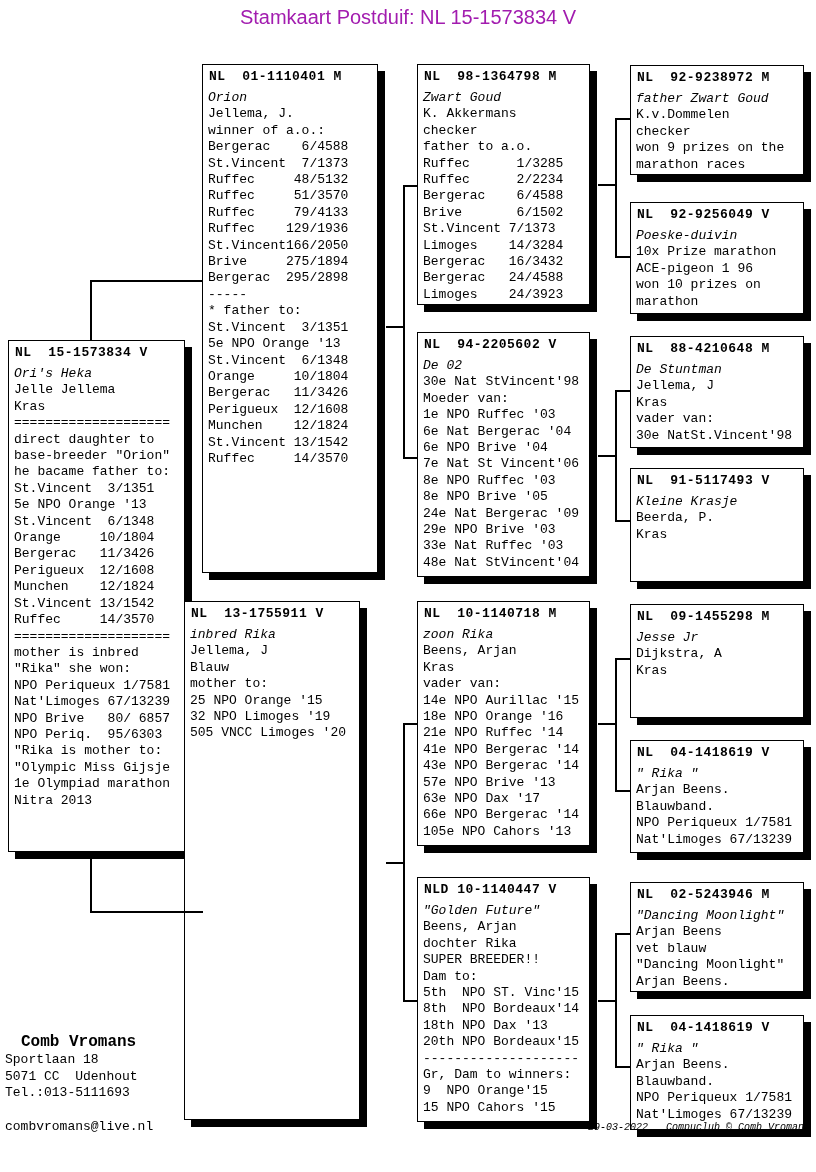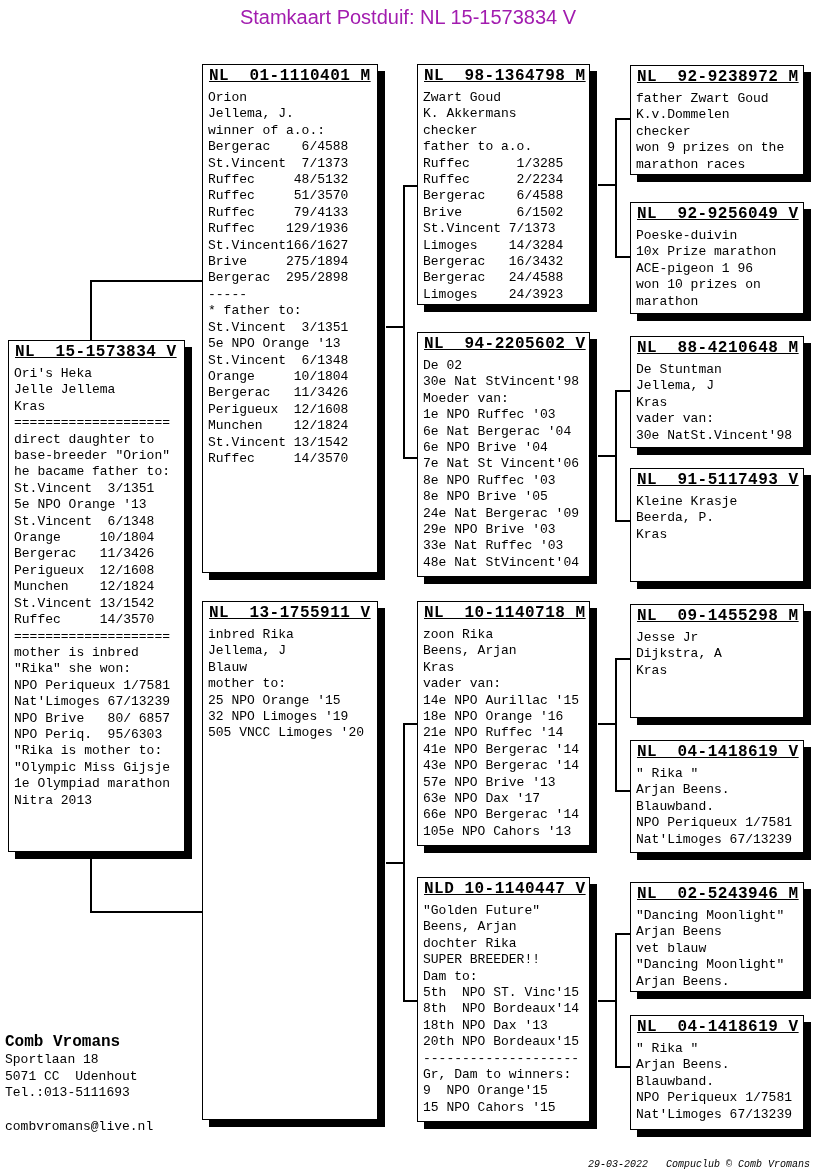--- a/index.html
+++ b/index.html
@@ -2,31 +2,31 @@
 <html><head>
 <meta charset="utf-8">
 <style>
   html,body{margin:0;padding:0;background:#ffffff;}
   #page{position:relative;width:816px;height:1172px;background:#ffffff;overflow:hidden;
         font-family:"Liberation Mono",monospace;color:#000;}
   #title{position:absolute;top:6px;left:0;width:100%;text-align:center;
          font-family:"Liberation Sans",sans-serif;font-size:20px;color:#a21caf;}
   .pbox{position:absolute;background:#ffffff;border:1.5px solid #000;
         box-shadow:7px 7px 0 0 #000;box-sizing:border-box;padding:3px 5px;}
-  .phead{font-weight:bold;font-size:16px;line-height:15px;white-space:pre;
-         letter-spacing:.5px;padding:1px 0 6px 1px;text-decoration:underline;}
+  .phead{font-weight:bold;font-size:13px;line-height:15px;white-space:pre;
+         letter-spacing:.5px;padding:1px 0 6px 1px;}
   .pline{font-size:13px;line-height:16.4px;white-space:pre;}
-  .pline.it{}
+  .pline.it{font-style:italic;}
   .pline.bd{font-weight:normal;}
   .ln{position:absolute;background:#000;}
   #contact{position:absolute;left:5px;top:1032px;}
-  #contact .cname{font-weight:bold;font-size:16px;line-height:20px;white-space:pre;}
+  #contact .cname{font-weight:bold;font-size:16px;line-height:20px;white-space:pre;margin-left:16px;}
   #contact .cline{font-size:13px;line-height:16.5px;white-space:pre;}
   #contact .cmail{font-size:13px;line-height:16.5px;white-space:pre;margin-top:17px;}
-  #footer{position:absolute;right:6px;top:1159px;font-size:10px;font-style:italic;white-space:pre;}
+  #footer{position:absolute;right:6px;top:1122px;font-size:10px;font-style:italic;white-space:pre;}
 </style>
 </head>
 <body>
 
 <div id="page">
 
   <div id="title">Stamkaart Postduif: NL  15-1573834 V</div>
 
   <div class="pbox" style="left:8px;top:340px;width:177px;height:512px">
     <div class="phead">NL  15-1573834 V</div>
@@ -66,37 +66,37 @@
     <div class="plines">
         <div class="pline it">Orion</div>
         <div class="pline">Jellema, J.</div>
         <div class="pline">winner of a.o.:</div>
         <div class="pline">Bergerac    6/4588</div>
         <div class="pline">St.Vincent  7/1373</div>
         <div class="pline">Ruffec     48/5132</div>
         <div class="pline">Ruffec     51/3570</div>
         <div class="pline">Ruffec     79/4133</div>
         <div class="pline">Ruffec    129/1936</div>
-        <div class="pline">St.Vincent166/1627</div>
+        <div class="pline">St.Vincent166/2050</div>
         <div class="pline">Brive     275/1894</div>
         <div class="pline">Bergerac  295/2898</div>
         <div class="pline">-----</div>
         <div class="pline">* father to:</div>
         <div class="pline">St.Vincent  3/1351</div>
         <div class="pline">5e NPO Orange '13</div>
         <div class="pline">St.Vincent  6/1348</div>
         <div class="pline">Orange     10/1804</div>
         <div class="pline">Bergerac   11/3426</div>
         <div class="pline">Perigueux  12/1608</div>
         <div class="pline">Munchen    12/1824</div>
         <div class="pline">St.Vincent 13/1542</div>
         <div class="pline">Ruffec     14/3570</div>
       </div>
   </div>
-  <div class="pbox" style="left:202px;top:601px;width:176px;height:519px">
+  <div class="pbox" style="left:184px;top:601px;width:176px;height:519px">
     <div class="phead">NL  13-1755911 V</div>
     <div class="plines">
         <div class="pline it">inbred Rika</div>
         <div class="pline">Jellema, J</div>
         <div class="pline">Blauw</div>
         <div class="pline">mother to:</div>
         <div class="pline">25 NPO Orange '15</div>
         <div class="pline">32 NPO Limoges '19</div>
         <div class="pline">505 VNCC Limoges '20</div>
       </div>

